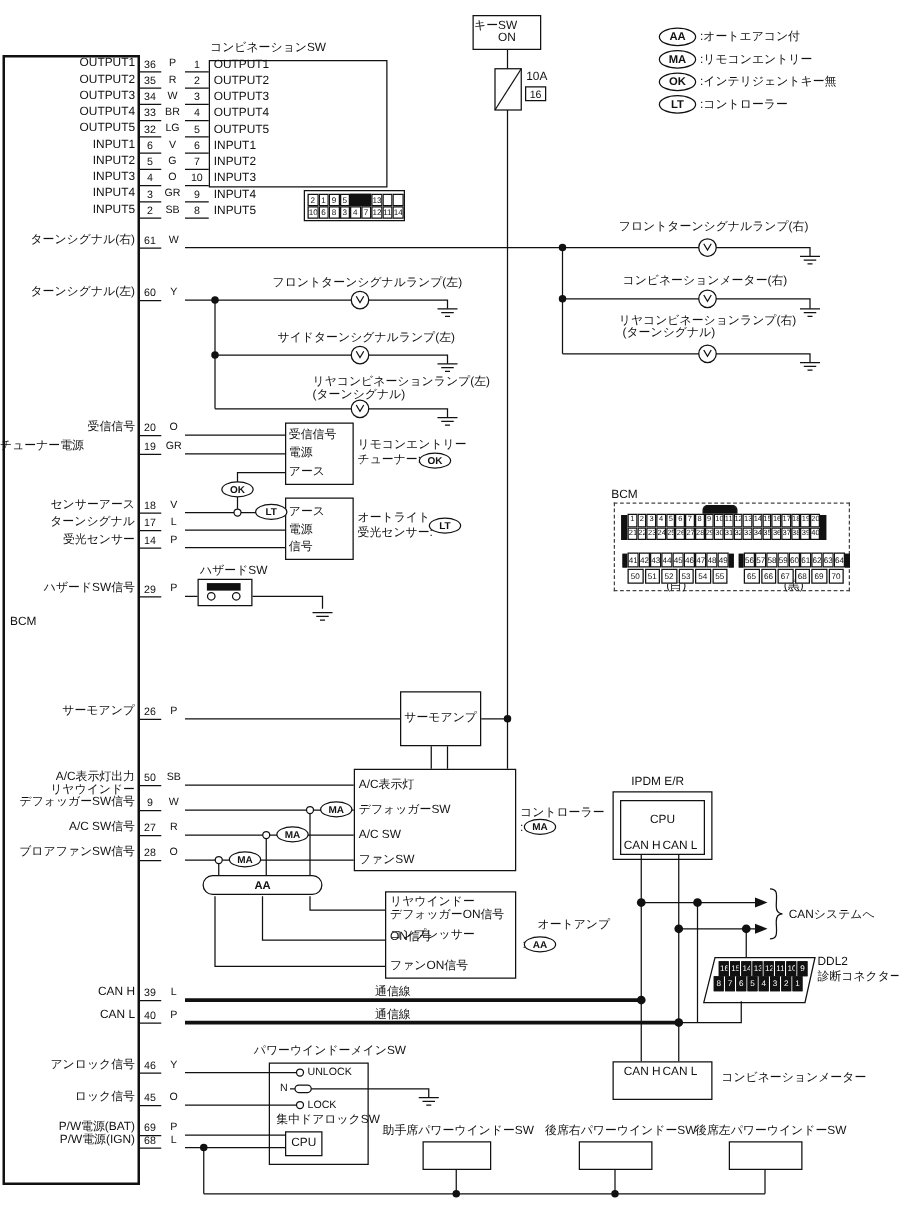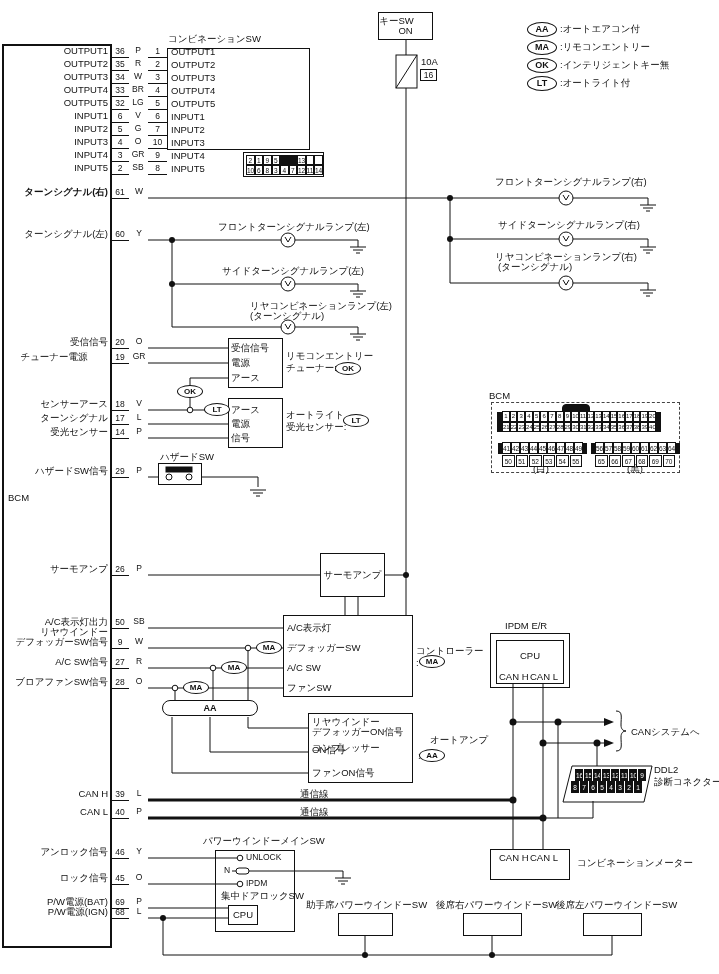--- a/index.html
+++ b/index.html
@@ -179,21 +179,21 @@
     <div class="box fill" style="left: 562px; top: 404px; width: 28px; height: 9px; border-radius: 4px 4px 0px 0px;"></div>
     <div class="box fill" style="left: 498px; top: 443px; width: 4px; height: 11px;"></div>
     <div class="box fill" style="left: 583px; top: 443px; width: 4px; height: 11px;"></div>
     <div class="box fill" style="left: 591px; top: 443px; width: 4px; height: 11px;"></div>
     <div class="box fill" style="left: 676px; top: 443px; width: 4px; height: 11px;"></div>
     <div class="lbl" style="left: 218px; top: 221px; text-align: center;">フロントターンシグナルランプ(左)</div>
     <div class="lbl" style="left: 222px; top: 265px;">サイドターンシグナルランプ(左)</div>
     <div class="lbl" style="left: 250px; top: 300px;">リヤコンビネーションランプ(左)</div>
     <div class="lbl" style="left: 250px; top: 310px;">(ターンシグナル)</div>
     <div class="lbl" style="left: 495px; top: 176px;">フロントターンシグナルランプ(右)</div>
-    <div class="lbl" style="left: 498px; top: 219px;">サイドターンシグナルランプ(右)</div>
+    <div class="lbl" style="left: 498px; top: 219px;">コンビネーションメーター(右)</div>
     <div class="lbl" style="left: 495px; top: 251px;">リヤコンビネーションランプ(右)</div>
     <div class="lbl" style="left: 498px; top: 261px;">(ターンシグナル)</div>
     <div class="lbl" style="left: 231px; top: 342px;">受信信号</div>
     <div class="lbl" style="left: 231px; top: 357px;">電源</div>
     <div class="lbl" style="left: 231px; top: 372px;">アース</div>
     <div class="lbl" style="left: 286px; top: 350px;">リモコンエントリー</div>
     <div class="lbl" style="left: 286px; top: 362px;">チューナー:</div>
     <div class="lbl" style="left: 231px; top: 404px;">アース</div>
     <div class="lbl" style="left: 231px; top: 418px;">電源</div>
     <div class="lbl" style="left: 231px; top: 432px;">信号</div>
@@ -223,21 +223,21 @@
     <div class="lbl" style="left: 530px; top: 671px;">CAN L</div>
     <div class="lbl" style="left: 631px; top: 726px;">CANシステムへ</div>
     <div class="lbl" style="left: 654px; top: 764px;">DDL2</div>
     <div class="lbl" style="left: 654px; top: 776px;">診断コネクター</div>
     <div class="lbl" style="left: 499px; top: 852px;">CAN H</div>
     <div class="lbl" style="left: 530px; top: 852px;">CAN L</div>
     <div class="lbl" style="left: 577px; top: 857px;">コンビネーションメーター</div>
     <div class="lbl" style="left: 203px; top: 835px;">パワーウインドーメインSW</div>
     <div class="lbl" style="left: 246px; top: 852px; font-size: 8.5px;">UNLOCK</div>
     <div class="lbl" style="left: 224px; top: 865px; font-size: 8.5px;">N</div>
-    <div class="lbl" style="left: 246px; top: 878px; font-size: 8.5px;">IPDM</div>
+    <div class="lbl" style="left: 246px; top: 878px; font-size: 8.5px;">LOCK</div>
     <div class="lbl" style="left: 221px; top: 890px;">集中ドアロックSW</div>
     <div class="lbl" style="left: 228px; top: 909px; width: 30px; text-align: center;">CPU</div>
     <div class="lbl" style="left: 306px; top: 899px;">助手席パワーウインドーSW</div>
     <div class="lbl" style="left: 436px; top: 899px;">後席右パワーウインドーSW</div>
     <div class="lbl" style="left: 556px; top: 899px; text-align: right;">後席左パワーウインドーSW</div>
     <div class="lbl" style="left: 489px; top: 390px;">BCM</div>
     <div class="lbl" style="left: 519px; top: 463px; width: 44px; text-align: center;">(白)</div>
     <div class="lbl" style="left: 613px; top: 463px; width: 44px; text-align: center;">(黒)</div>
     <div class="lbl" style="left: 421px; top: 56px;">10A</div>
     <div class="legend-item" style="left: 527px; top: 22px;">
@@ -247,41 +247,41 @@
     <div class="legend-item" style="left: 527px; top: 40px;">
       <span class="bigbubble">MA</span>
       <span>:リモコンエントリー</span>
     </div>
     <div class="legend-item" style="left: 527px; top: 58px;">
       <span class="bigbubble">OK</span>
       <span>:インテリジェントキー無</span>
     </div>
     <div class="legend-item" style="left: 527px; top: 76px;">
       <span class="bigbubble">LT</span>
-      <span>:オートライト付</span>
+      <span>:コントローラー</span>
     </div>
     <div class="bubble" style="left: 177px; top: 385px; width: 26px; height: 13px;">OK</div>
     <div class="bubble" style="left: 204px; top: 403px; width: 26px; height: 13px;">LT</div>
     <div class="bubble" style="left: 256px; top: 641px; width: 26px; height: 13px;">MA</div>
     <div class="bubble" style="left: 221px; top: 661px; width: 26px; height: 13px;">MA</div>
     <div class="bubble" style="left: 183px; top: 681px; width: 26px; height: 13px;">MA</div>
     <div class="bubble" style="left: 335px; top: 362px; width: 26px; height: 13px;">OK</div>
     <div class="bubble" style="left: 343px; top: 414px; width: 26px; height: 13px;">LT</div>
     <div class="bubble" style="left: 419px; top: 655px; width: 26px; height: 13px;">MA</div>
     <div class="bubble" style="left: 419px; top: 749px; width: 26px; height: 13px;">AA</div>
-    <div class="lbl" style="left: 0px; top: 186px; width: 108px; text-align: right; font-weight: bold;">ターンシグナル(右)</div>
+    <div class="lbl" style="left: 0px; top: 186px; width: 108px; text-align: right;">ターンシグナル(右)</div>
     <div class="pin" style="left: 111px; top: 186px;">61</div>
     <div class="clr" style="left: 131px; top: 185px;">W</div>
     <div class="lbl" style="left: 0px; top: 228px; width: 108px; text-align: right;">ターンシグナル(左)</div>
     <div class="pin" style="left: 111px; top: 228px;">60</div>
     <div class="clr" style="left: 131px; top: 227px;">Y</div>
     <div class="lbl" style="left: 0px; top: 336px; width: 108px; text-align: right;">受信信号</div>
     <div class="pin" style="left: 111px; top: 336px;">20</div>
     <div class="clr" style="left: 131px; top: 335px;">O</div>
-    <div class="lbl" style="left: 0px; top: 351px; width: 108px; text-align: center;">チューナー電源</div>
+    <div class="lbl" style="left: 0px; top: 351px; width: 108px; text-align: left;">チューナー電源</div>
     <div class="pin" style="left: 111px; top: 351px;">19</div>
     <div class="clr" style="left: 131px; top: 350px;">GR</div>
     <div class="lbl" style="left: 0px; top: 398px; width: 108px; text-align: right;">センサーアース</div>
     <div class="pin" style="left: 111px; top: 398px;">18</div>
     <div class="clr" style="left: 131px; top: 397px;">V</div>
     <div class="lbl" style="left: 0px; top: 412px; width: 108px; text-align: right;">ターンシグナル</div>
     <div class="pin" style="left: 111px; top: 412px;">17</div>
     <div class="clr" style="left: 131px; top: 411px;">L</div>
     <div class="lbl" style="left: 0px; top: 426px; width: 108px; text-align: right;">受光センサー</div>
     <div class="pin" style="left: 111px; top: 426px;">14</div>

